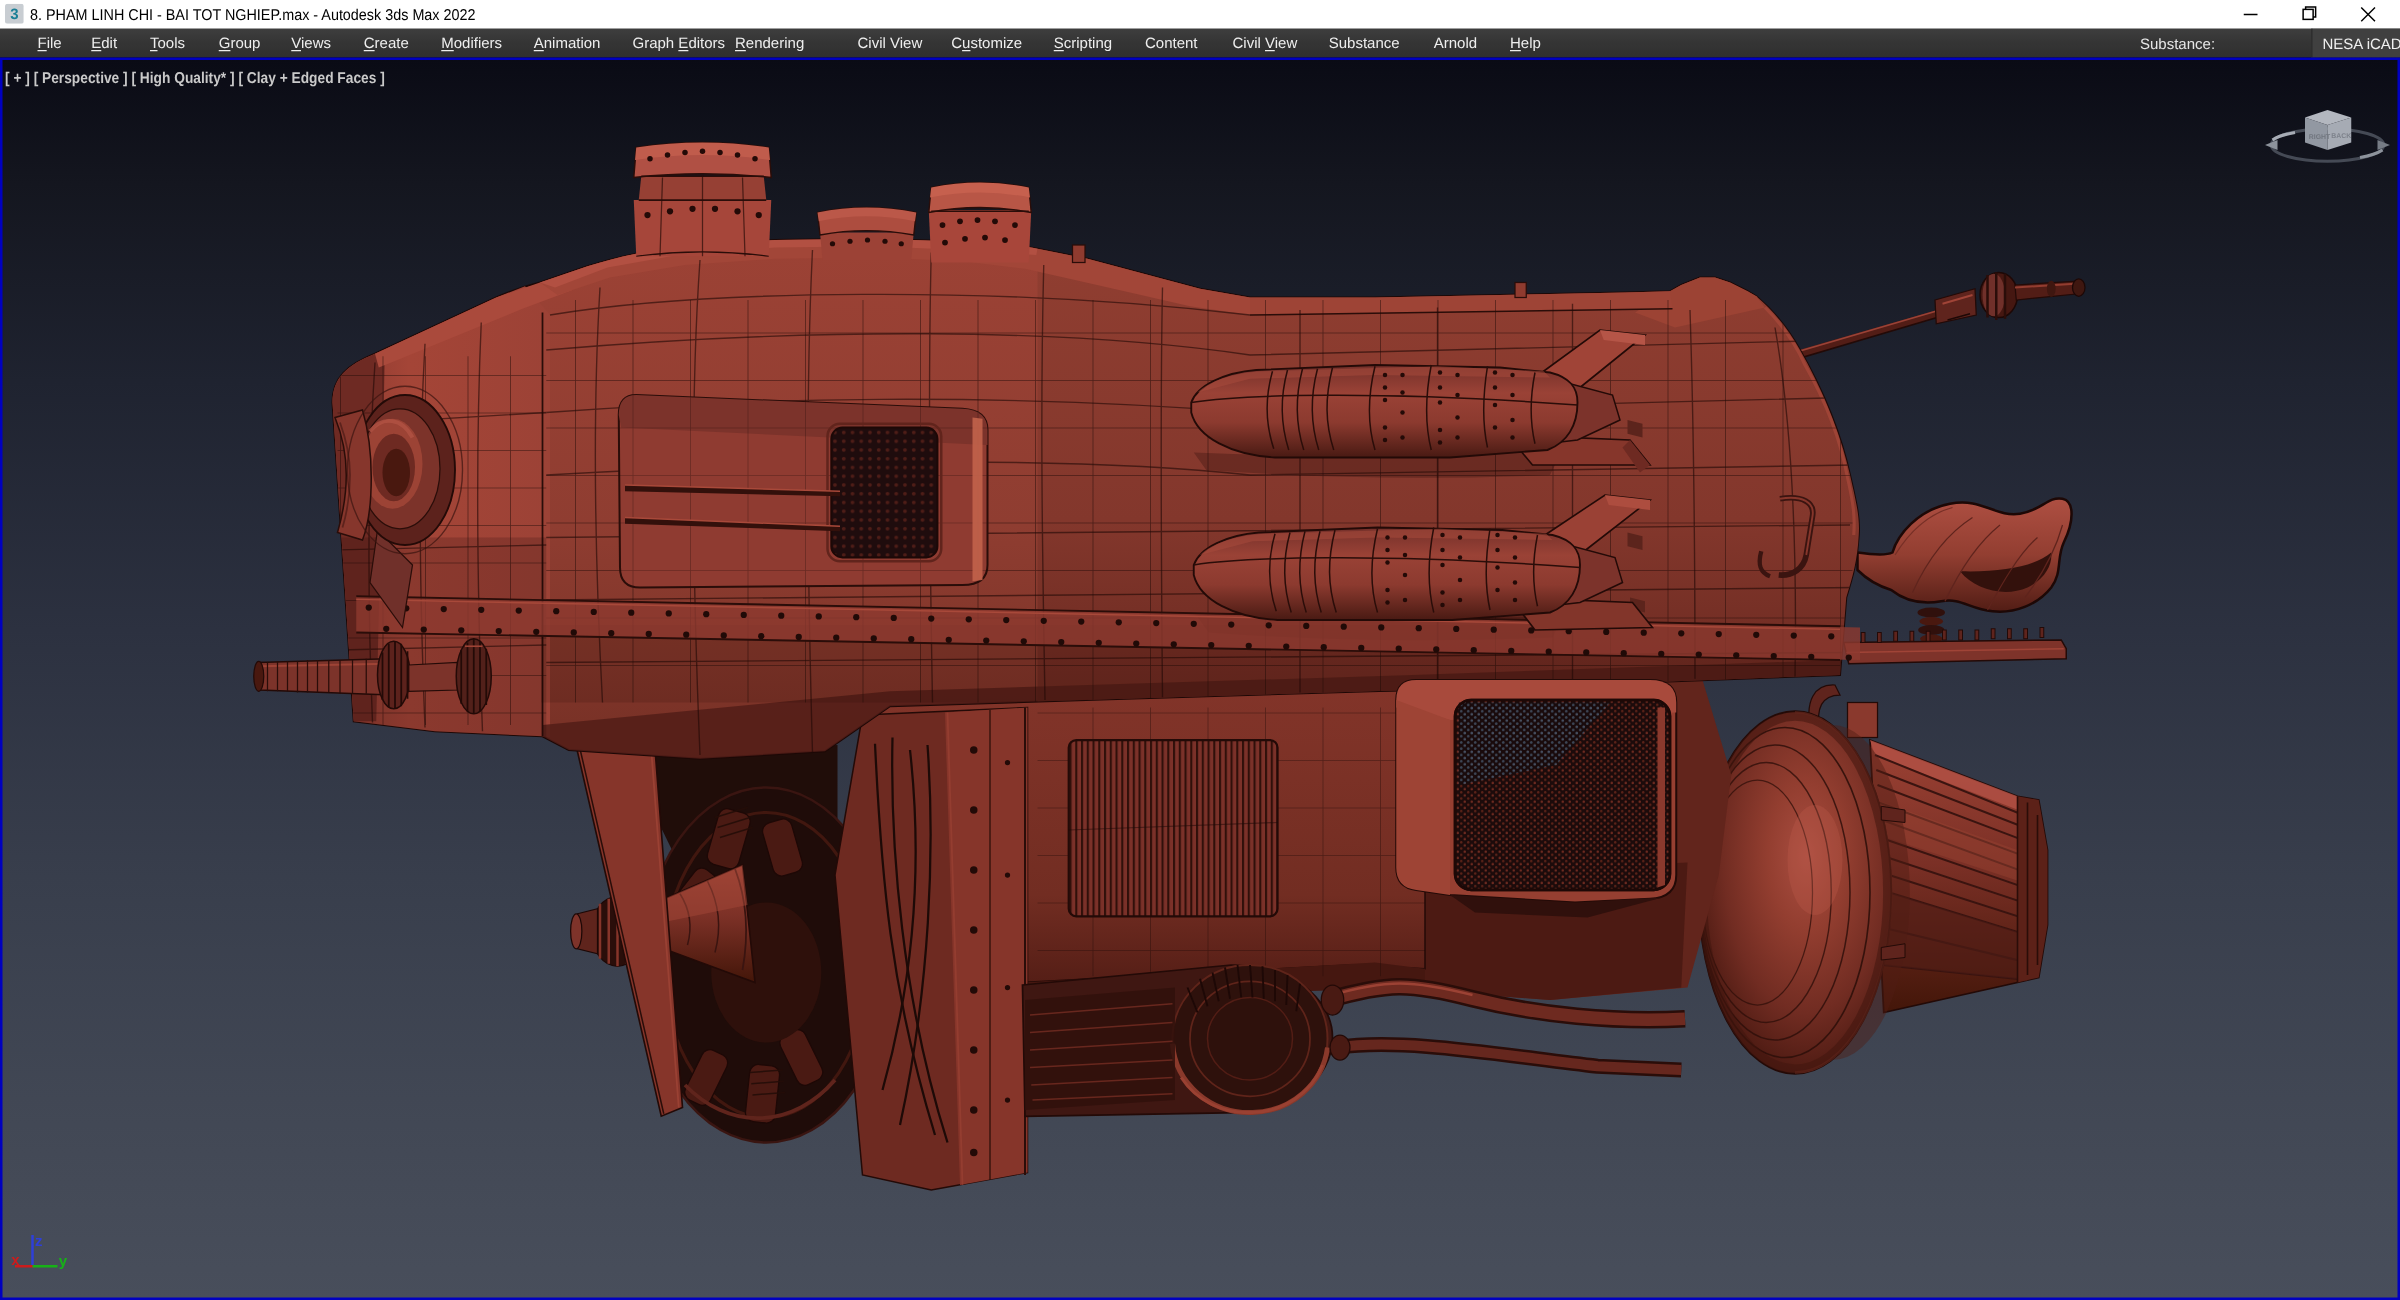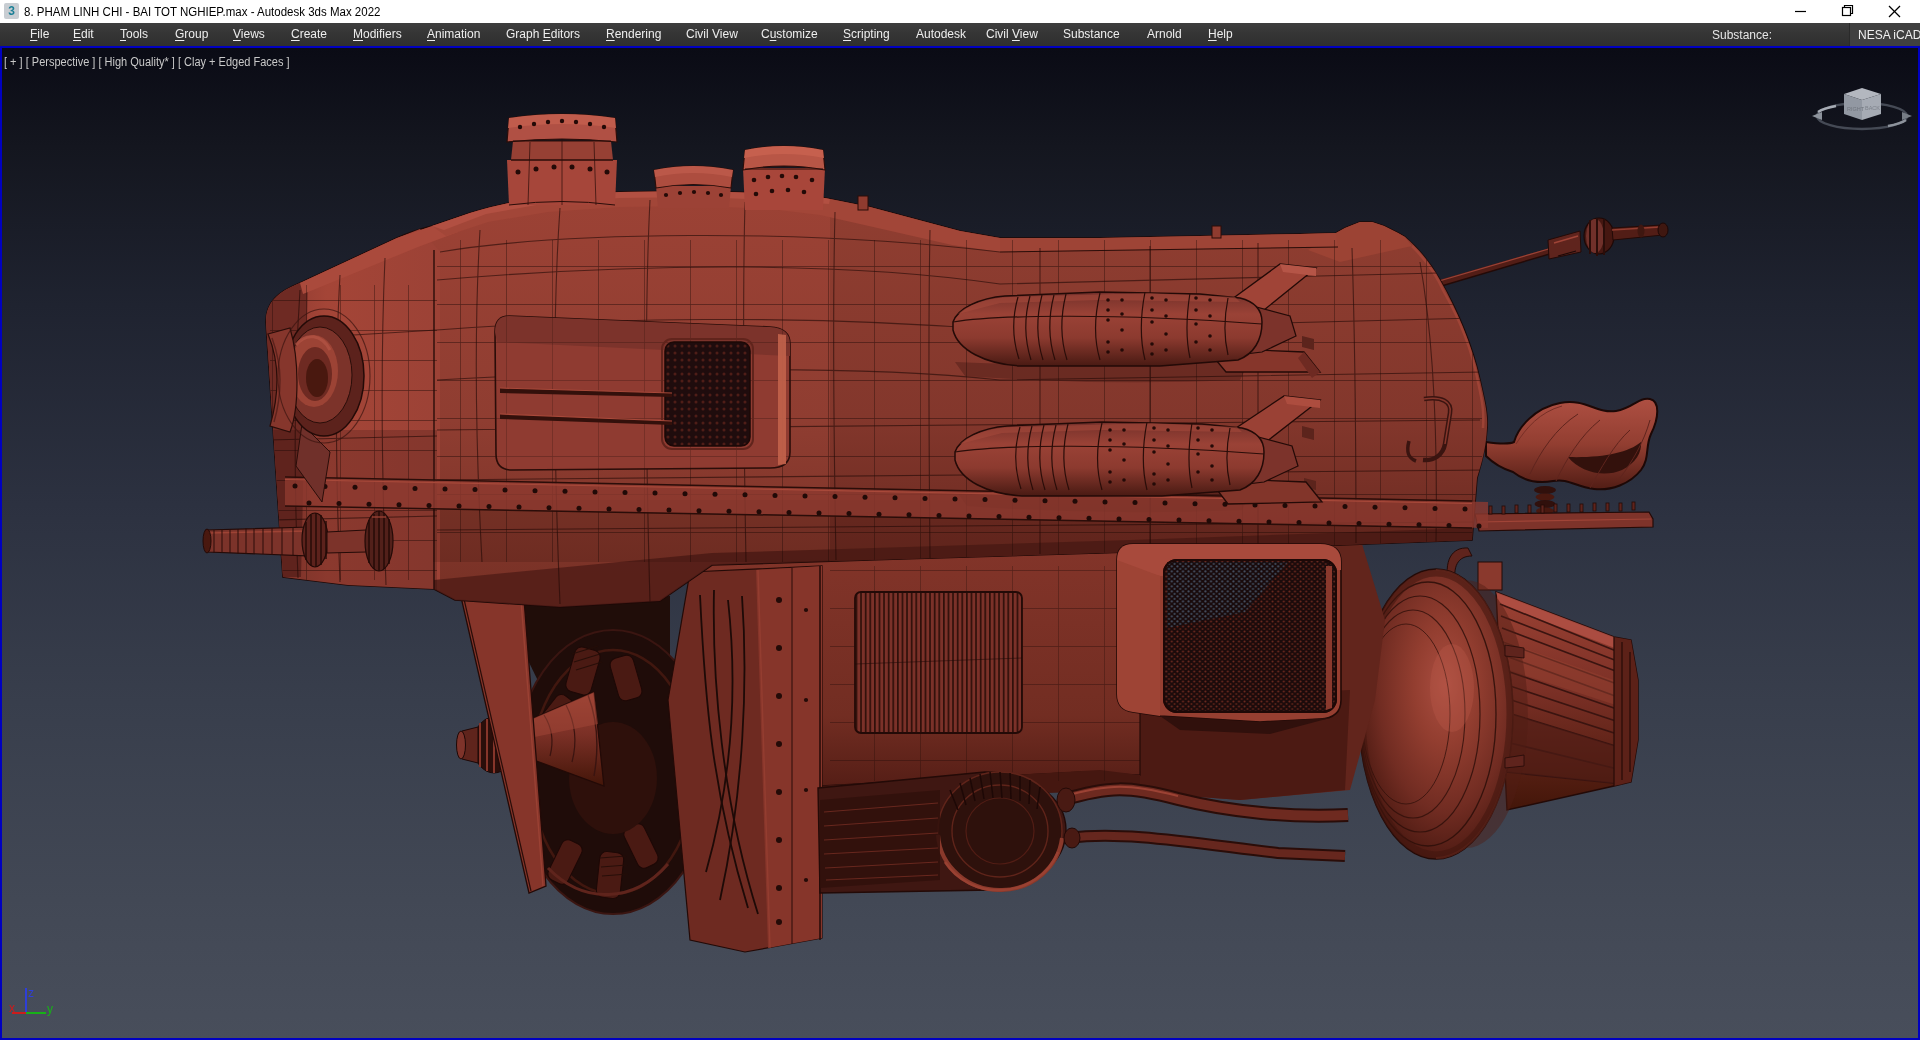--- a/index.html
+++ b/index.html
@@ -10,21 +10,21 @@
 .winbtn { position:absolute; top:0; height:23px; color:#000; }
 #menubar { position:absolute; left:0; top:23px; width:1920px; height:23px; background:linear-gradient(180deg,#3e3e3e 0%,#353535 45%,#2f2f2f 100%); }
 .mi { position:absolute; top:4px; font-size:12px; color:#eeeeee;margin-left:16px; }
 .mi u { text-decoration:underline; text-underline-offset:2px; }
 #wslabel { position:absolute; top:5px; left:1712px; font-size:12px; color:#e6e6e6; }
 #wsbox { position:absolute; top:0px; left:1849px; width:139px; height:23px; background:#404040; border-left:1px solid #2a2a2a; }
 #wsbox span { position:absolute; left:8px; top:5px; font-size:12px; color:#f0f0f0; }
 #wsbox .arr { position:absolute; right:6px; top:9px; width:0; height:0; border-left:5px solid transparent; border-right:5px solid transparent; border-top:6px solid #cccccc; }
 #viewport { position:absolute; left:0; top:46px; width:1920px; height:994px; background:#0000c0; }
 #vpinner { position:absolute; left:2px; top:2px; width:1916px; height:990px;
-  background:linear-gradient(180deg,#0a0b15 0%,#14161f 10%,#1f2330 26%,#2c3140 46%,#383e4c 66%,#424855 86%,#484e5b 100%); }
+  background:linear-gradient(180deg,#0a0b15 0%,#14161f 10%,#1f2330 26%,#2c3140 46%,#383e4c 66%,#424855 86%,#484e5b 100%);font-weight:bold; }
 #vplabel { position:absolute; left:2px; top:7px; font-size:12.5px; color:#c9c9c9; transform:scaleX(0.88); transform-origin:left center; white-space:nowrap; }
 svg { position:absolute; left:0; top:0; }
 </style>
 </head>
 <body>
 <div id="titlebar">
   <svg class="ticon" width="15" height="16" viewBox="0 0 15 16">
     <rect x="0" y="0" width="15" height="16" rx="2" fill="#c8cdd2"></rect>
     <text x="7.5" y="12" font-size="12" font-weight="bold" fill="#1a7f96" text-anchor="middle" font-family="Liberation Sans">3</text>
   </svg>
@@ -40,25 +40,25 @@
 <div id="menubar">
   <span class="mi" style="left:14px"><u>F</u>ile</span>
   <span class="mi" style="left:57px"><u>E</u>dit</span>
   <span class="mi" style="left:104px"><u>T</u>ools</span>
   <span class="mi" style="left:159px"><u>G</u>roup</span>
   <span class="mi" style="left:217px"><u>V</u>iews</span>
   <span class="mi" style="left:275px"><u>C</u>reate</span>
   <span class="mi" style="left:337px"><u>M</u>odifiers</span>
   <span class="mi" style="left:411px"><u>A</u>nimation</span>
   <span class="mi" style="left:490px">Graph <u>E</u>ditors</span>
-  <span class="mi" style="left:590px"><u>R</u>endering</span>
+  <span class="mi" style="left:572px"><u>R</u>endering</span>
   <span class="mi" style="left:670px">Civil View</span>
   <span class="mi" style="left:745px">C<u>u</u>stomize</span>
   <span class="mi" style="left:827px"><u>S</u>cripting</span>
-  <span class="mi" style="left:900px">Autodesk</span>
+  <span class="mi" style="left:900px">Content</span>
   <span class="mi" style="left:970px">Civil <u>V</u>iew</span>
   <span class="mi" style="left:1047px">Substance</span>
   <span class="mi" style="left:1131px">Arnold</span>
   <span class="mi" style="left:1192px"><u>H</u>elp</span>
   <span id="wslabel">Substance:</span>
   <div id="wsbox">
       <span>NESA iCAD</span>
       <div class="arr"></div>
     </div>
 </div>

